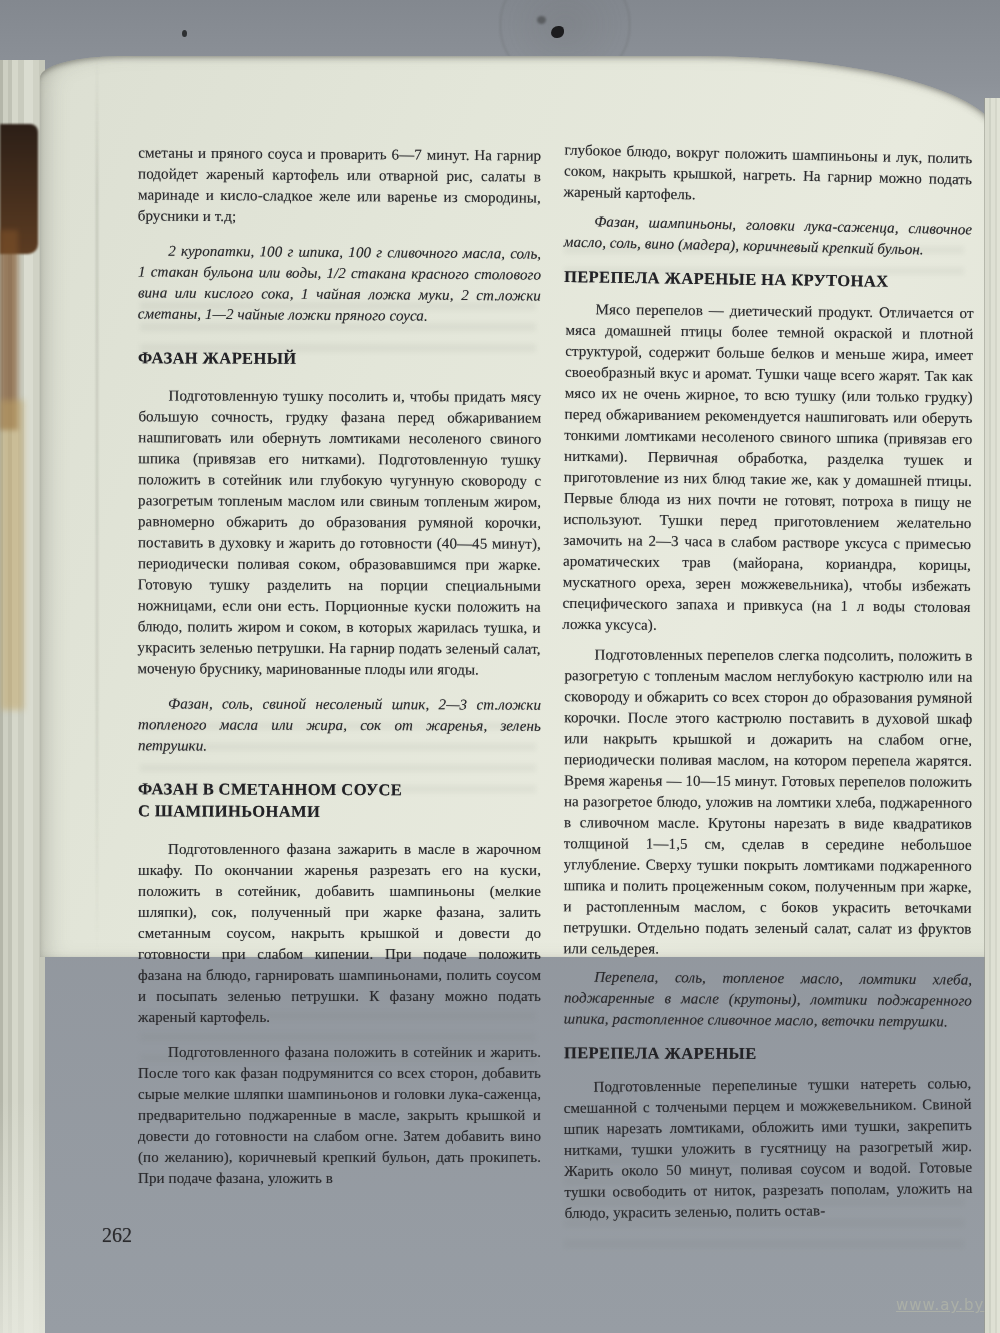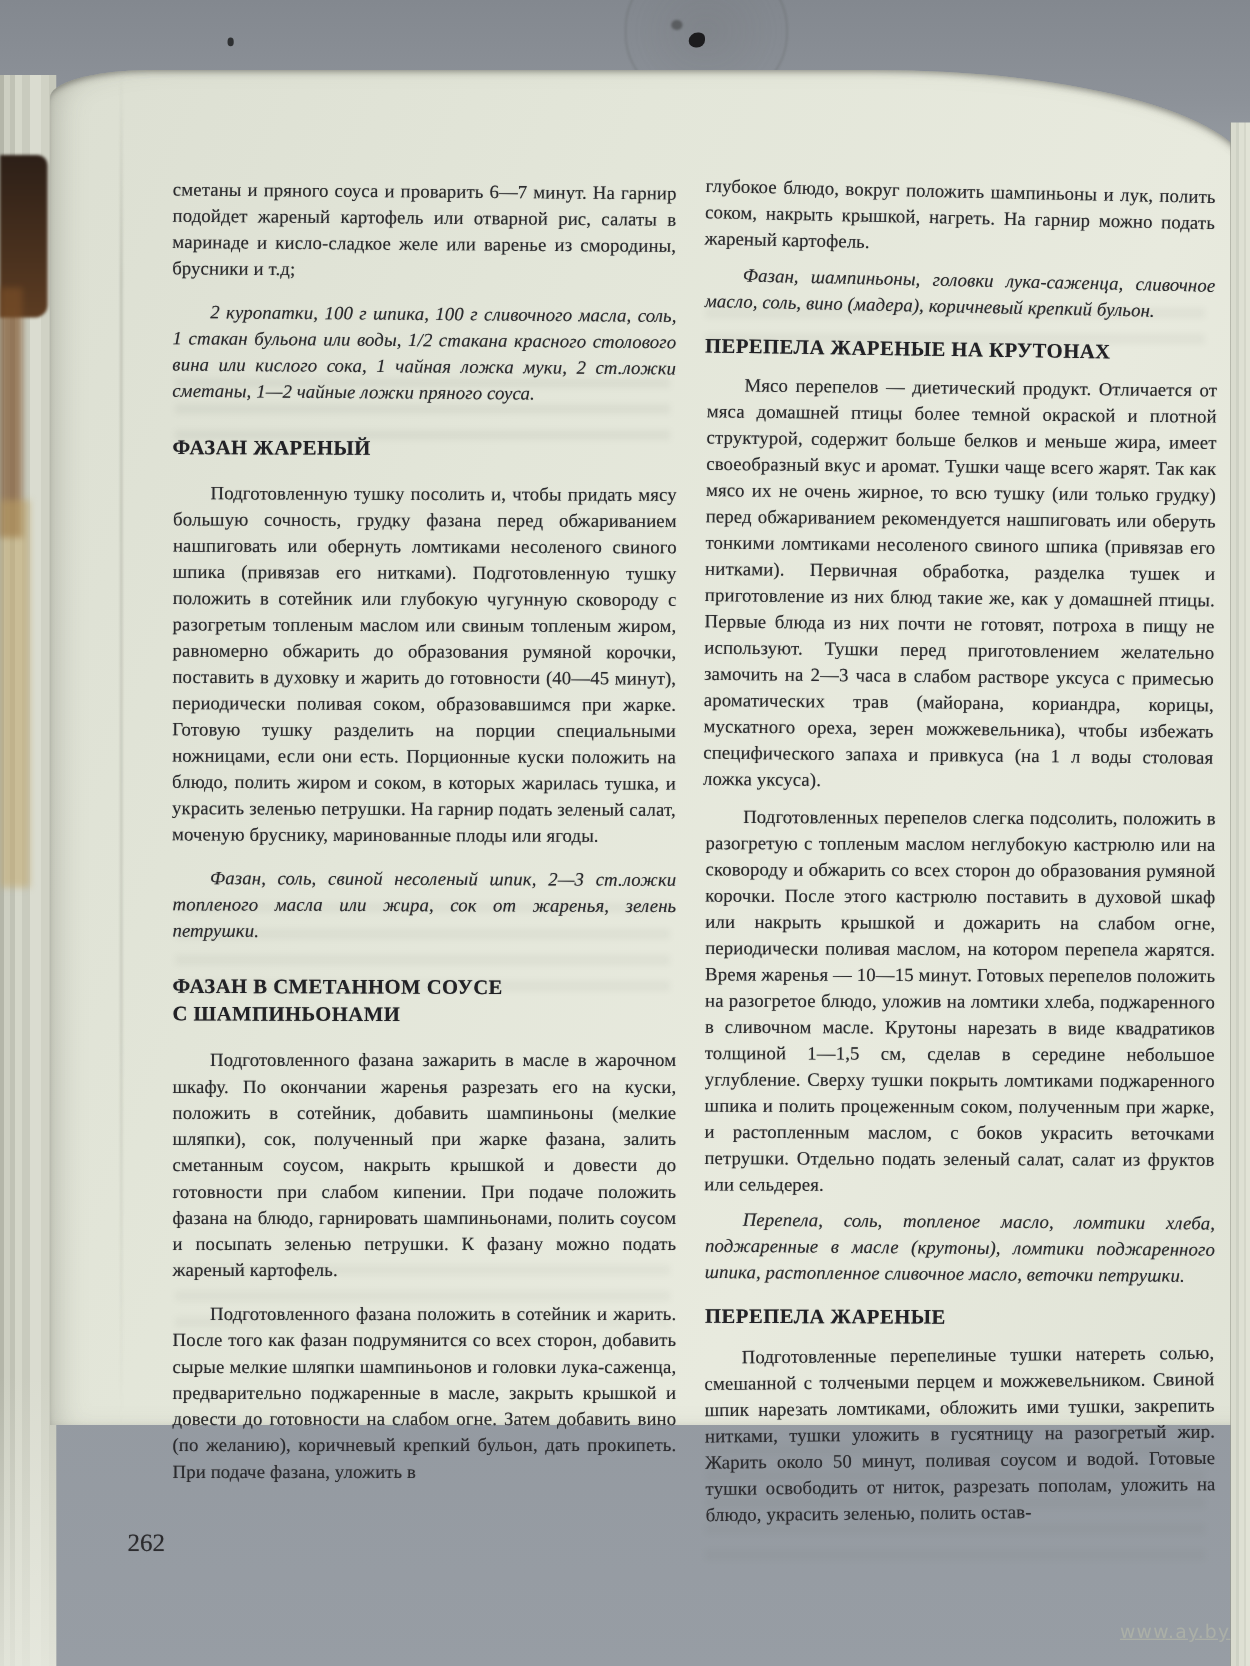--- a/index.html
+++ b/index.html
@@ -23,21 +23,21 @@
   .stack { position:absolute; left:0; top:60px; width:45px; height:1273px;
     background:linear-gradient(90deg,#b4b6a9 0 3px,#cdcfc2 3px 8px,#c0c2b5 8px 12px,#d5d7ca 12px 18px,
       #c9cbbe 18px 24px,#dadcd0 24px 33px,#d0d2c5 33px 39px,#c6c8bb 39px 45px); }
   .stack-brown { position:absolute; left:0; top:64px; width:38px; height:130px;
     background:linear-gradient(180deg,#2c1f17,#5c3c22); filter:blur(1.2px); border-radius:0 8px 10px 0; }
   .stack-rust { position:absolute; left:0; top:170px; width:18px; height:200px; background:#7a4f28; opacity:.65; filter:blur(2.5px); }
   .stack-tan { position:absolute; left:0; top:340px; width:24px; height:310px; background:#c0a465; opacity:.5; filter:blur(3px); }
   .stack-fade { position:absolute; left:0; top:1040px; width:45px; height:293px;
     background:linear-gradient(180deg,rgba(231,233,223,0),rgba(233,235,225,.95)); }
   
-  .page { position:absolute; left:40px; top:56px; width:960px; height:1084px;
+  .page { position:absolute; left:40px; top:56px; width:960px; height:901px;
     background:linear-gradient(112deg,#dcdfd2 0%,#e3e6d9 35%,#e8eade 68%,#e0e3d6 100%);
     border-top-left-radius:80px 22px; border-top-right-radius:300px 85px;
     box-shadow:inset 0 4px 6px -3px rgba(70,70,65,.55),
                inset 16px 0 26px -14px rgba(95,95,85,.4),
                inset -4px 0 8px -3px rgba(120,120,110,.3);
   }
   .crease { position:absolute; left:56px; top:0; width:2px; height:100%;
     background:linear-gradient(180deg,rgba(140,142,130,0),rgba(140,142,130,.35) 15%,rgba(140,142,130,.28) 70%,rgba(140,142,130,0));
     filter:blur(1px); }
   .edge-right { position:absolute; right:0; top:42px; width:16px; height:1235px;

